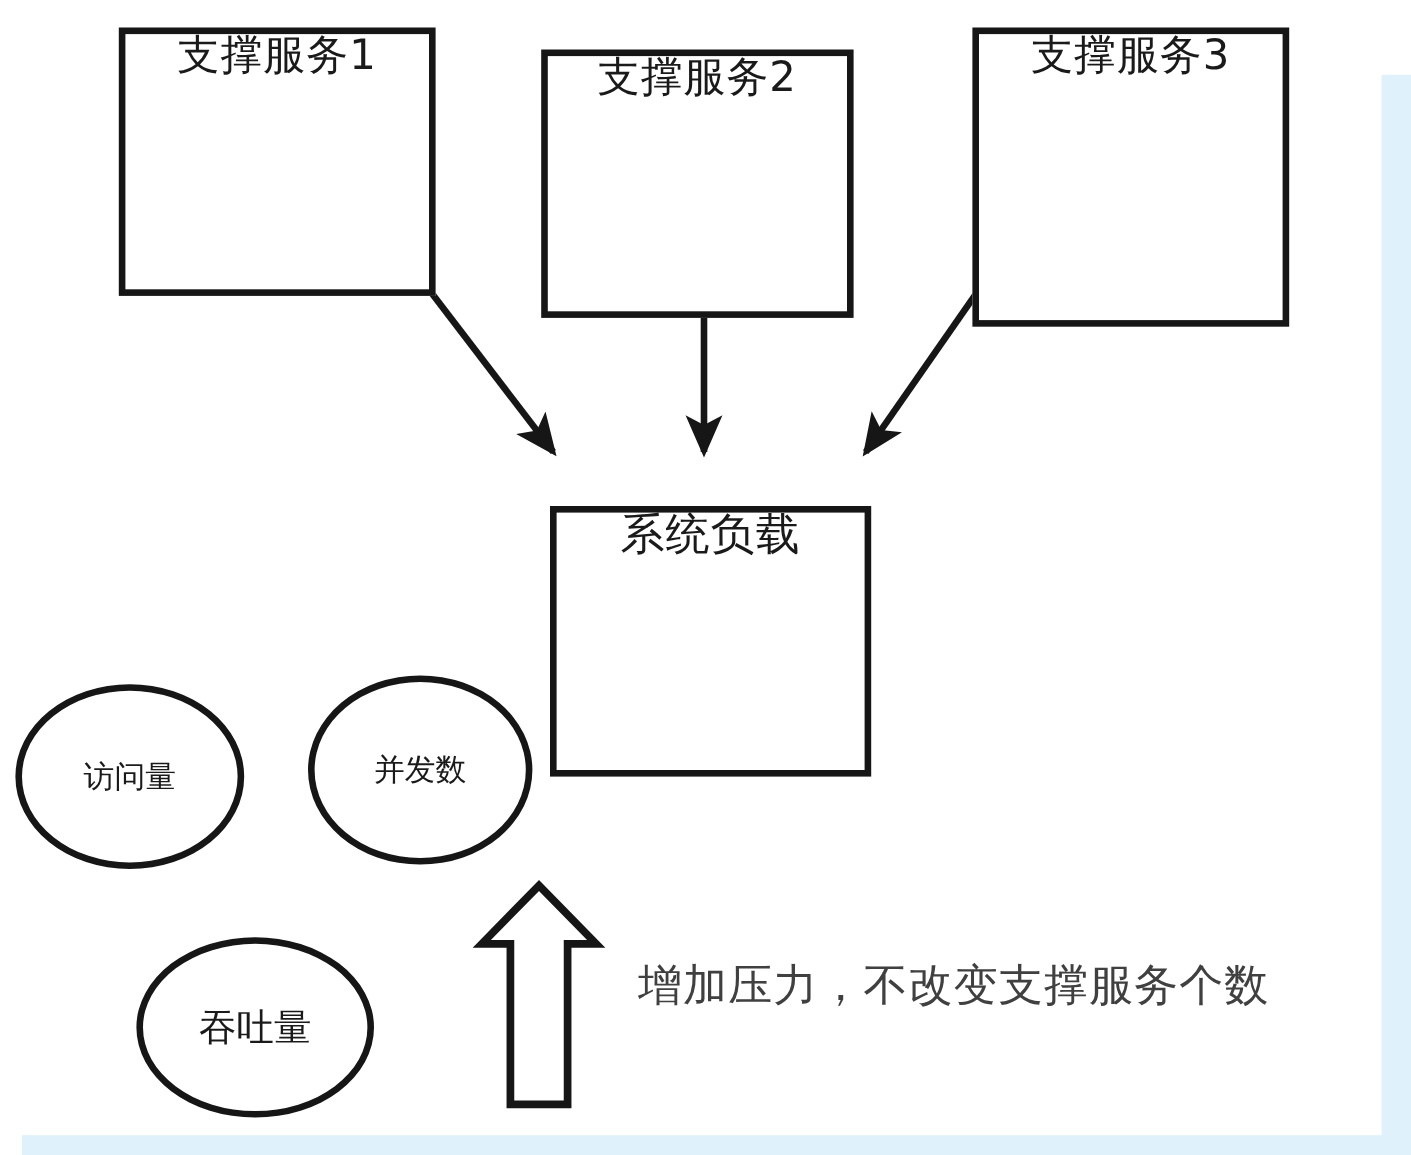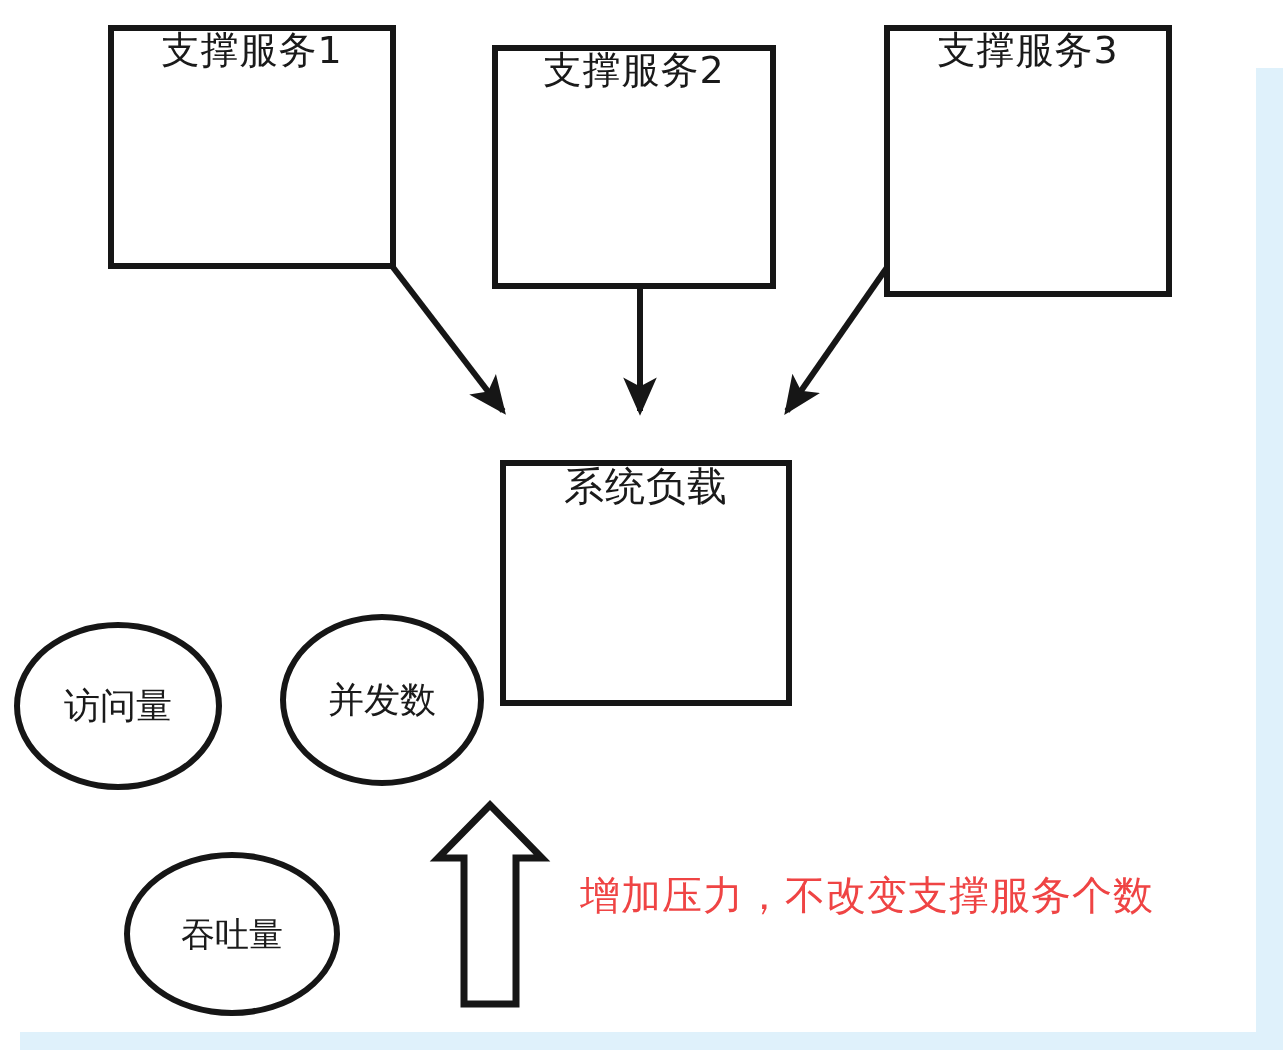--- a/index.html
+++ b/index.html
@@ -57,21 +57,21 @@
     position: absolute;
     border: 6px solid #161616;
     border-radius: 50%;
     background: #ffffff;
     box-sizing: border-box;
     display: flex;
     align-items: center;
     justify-content: center;
   }
   .node-ellipse .node-label {
-    font-size: 36px;
+    font-size: 28px;
     color: #1a1a1a;
     line-height: 1;
     white-space: nowrap;
   }
   #ellipse-visits      { left: 14px;  top: 622px; width: 208px; height: 168px; }
   #ellipse-concurrency { left: 280px; top: 614px; width: 204px; height: 172px; }
   #ellipse-throughput  { left: 124px; top: 852px; width: 216px; height: 164px; }
   #ellipse-throughput .node-label { font-size: 34px; }
 
   #arrow-layer {
@@ -80,21 +80,21 @@
     top: 0;
     width: 1283px;
     height: 1050px;
     pointer-events: none;
   }
   #caption-pressure {
     position: absolute;
     left: 580px;
     top: 868px;
     font-size: 40px;
-    color: #ef4444;
+    color: #404040;
     white-space: nowrap;
     letter-spacing: 1px;
   }
 </style>
 </head>
 <body>
 
 <div id="canvas">
 
   <div class="edge-strip" id="strip-right"></div>

